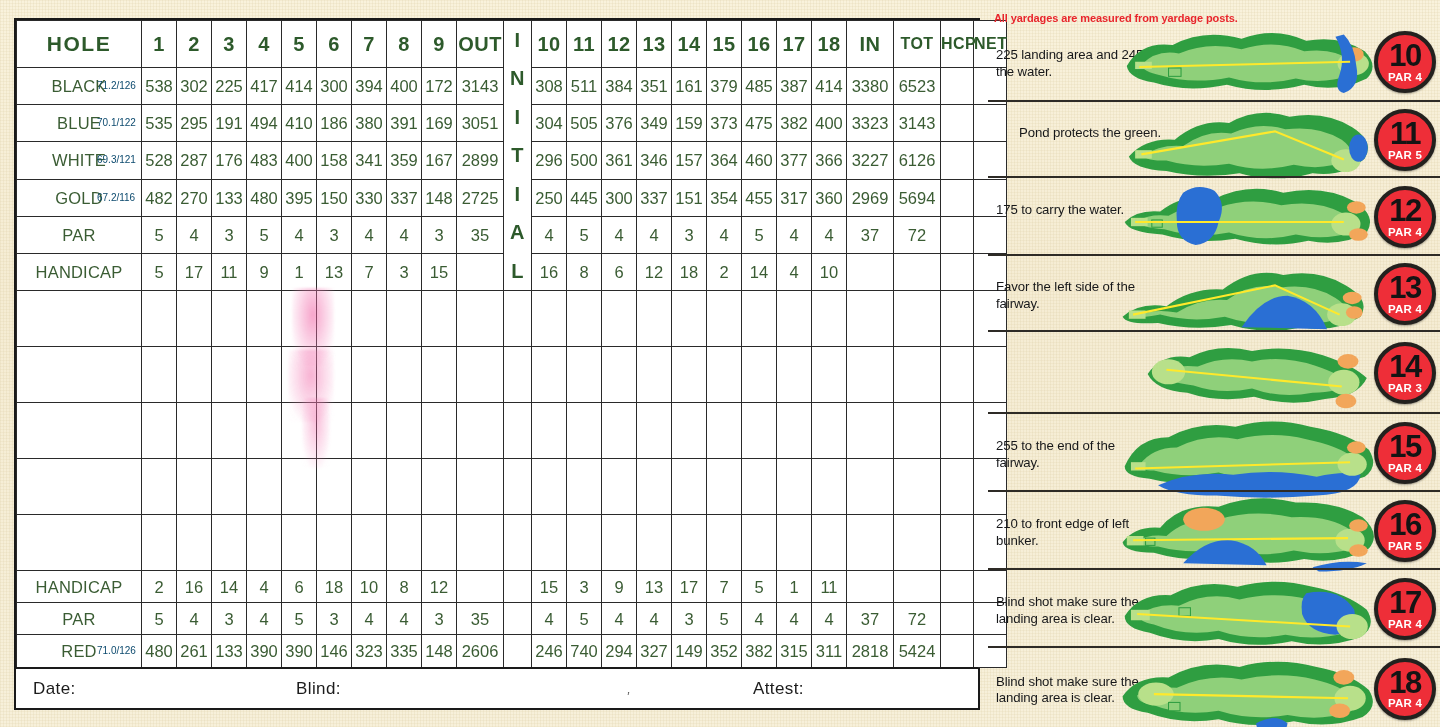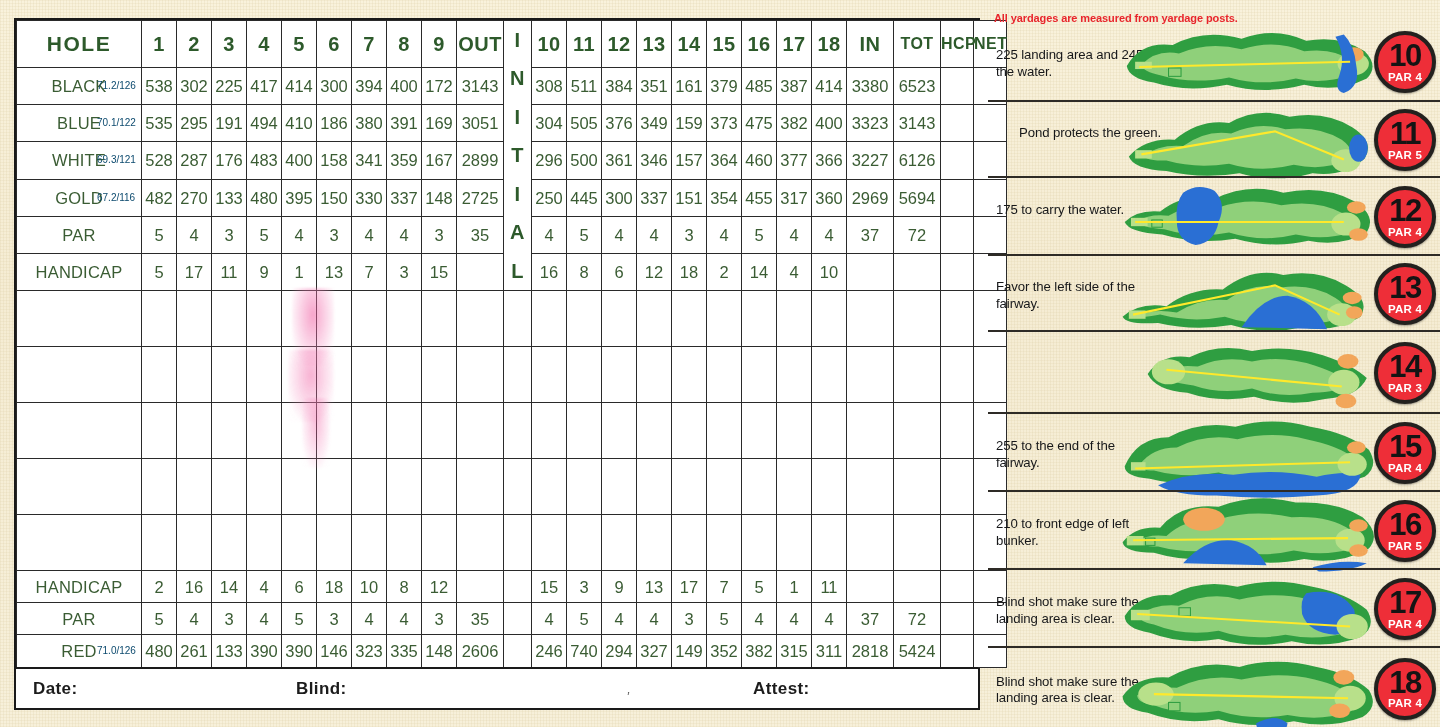--- a/index.html
+++ b/index.html
@@ -107,21 +107,21 @@
     position: absolute;
     left: 0; right: 0; bottom: 0;
     height: 41px;
     border-top: 2px solid #1a1a1a;
     background: #fff;
   }
   #sigrow span {
     position: absolute;
     top: 50%;
     transform: translateY(-50%);
-    font-weight: bold;
+    font-weight: normal;
     font-size: 17px;
     color: #1c1c1c;
     letter-spacing: .4px;
   }
   #sigrow .s-date   { left: 17px; }
   #sigrow .s-scorer { left: 280px; }
   #sigrow .s-attest { left: 737px; }
   #sigrow .tick {
     left: 612px; top: 52%;
     font-weight: normal; font-size: 13px; color: #555;

